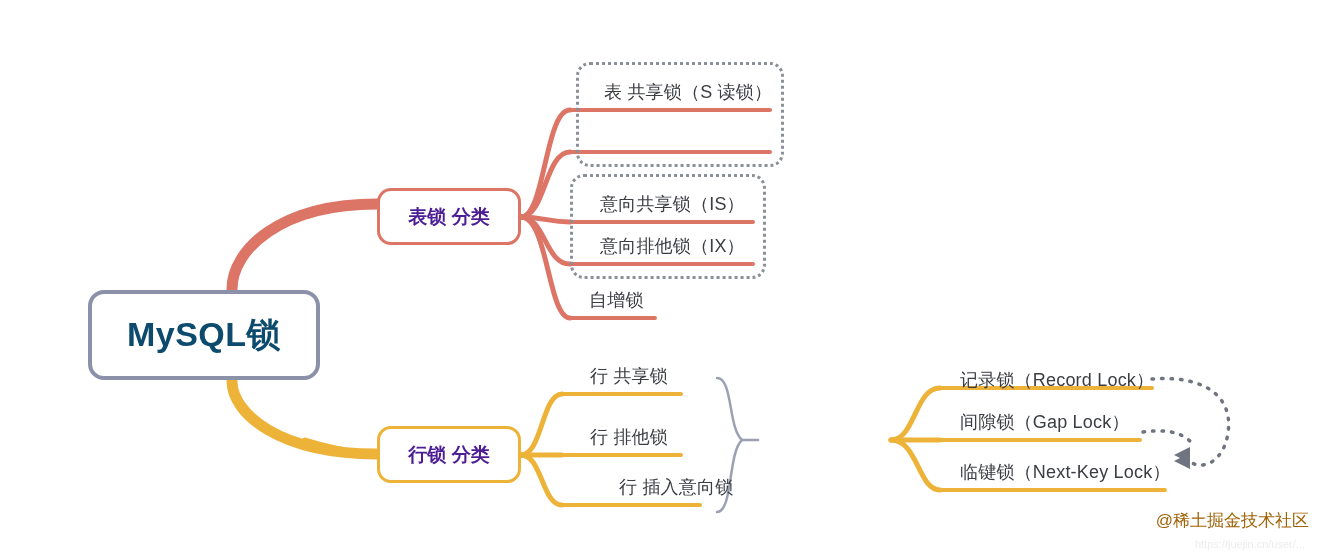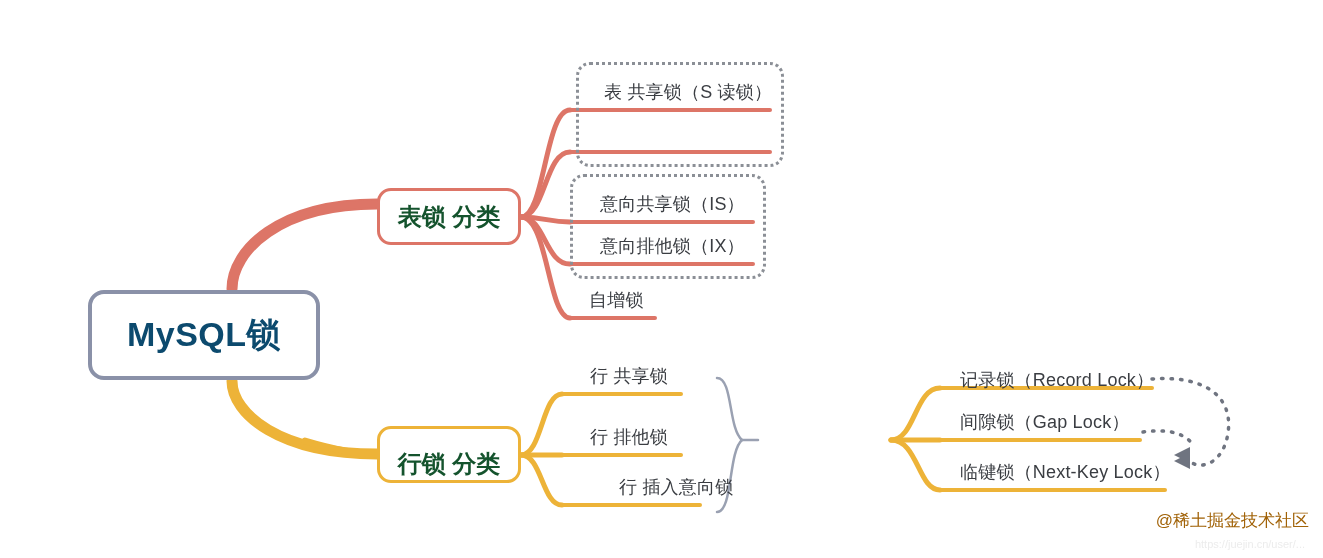--- a/index.html
+++ b/index.html
@@ -46,39 +46,38 @@
     border-radius: 16px;
     font-size: 34px;
     font-weight: bold;
     color: #0c4a6e;
     letter-spacing: 0.5px;
     z-index: 5;
   }
 
   .branch-node {
     border-radius: 14px;
-    font-size: 24px;
+    font-size: 19px;
     font-weight: bold;
-    color: #14532d;
+    color: #4c1d95;
     z-index: 5;
   }
   .node-table-lock {
     left: 377px;
     top: 188px;
     width: 144px;
     height: 57px;
     border: 3px solid #dd7567;
   }
   .node-row-lock {
     left: 377px;
     top: 426px;
     width: 144px;
     height: 57px;
     border: 3px solid #edb338;
-    align-items: flex-end;
   }
   .node-algo {
     left: 758px;
     top: 420px;
     width: 133px;
     height: 40px;
     border: 2px solid #9aa1b2;
     border-radius: 12px;
     font-size: 17px;
     font-weight: bold;

